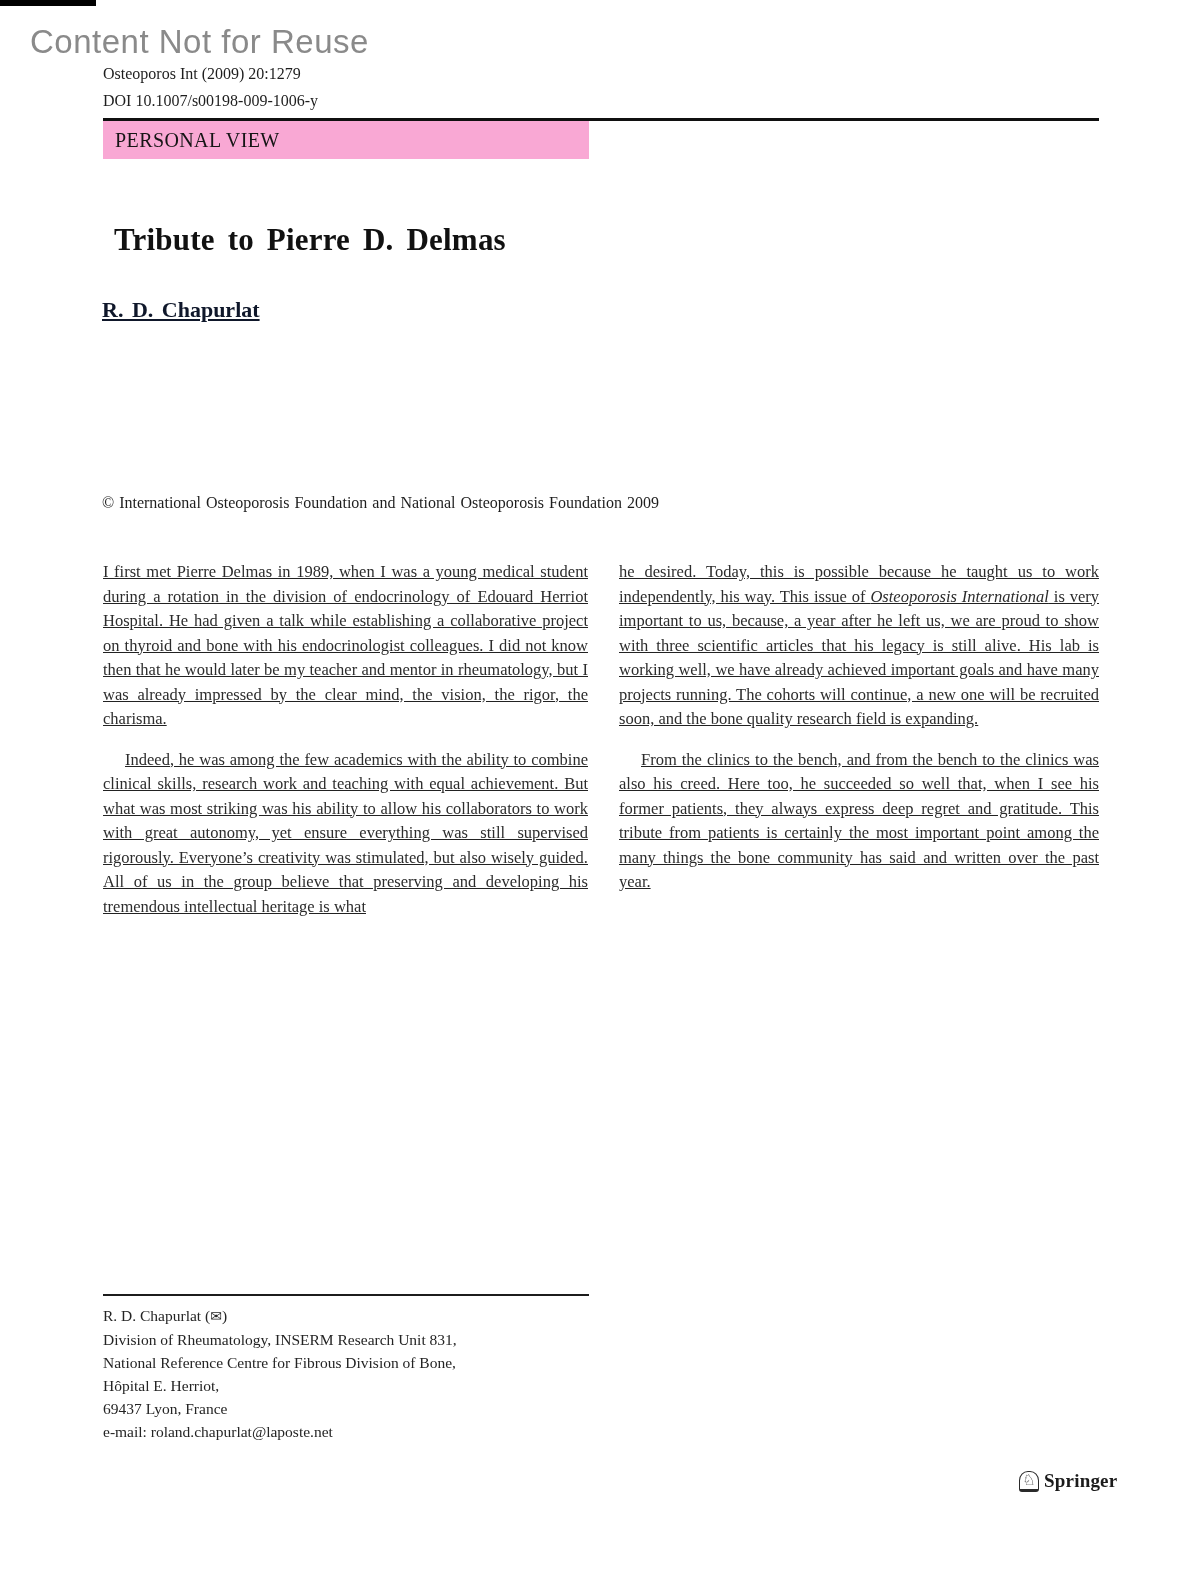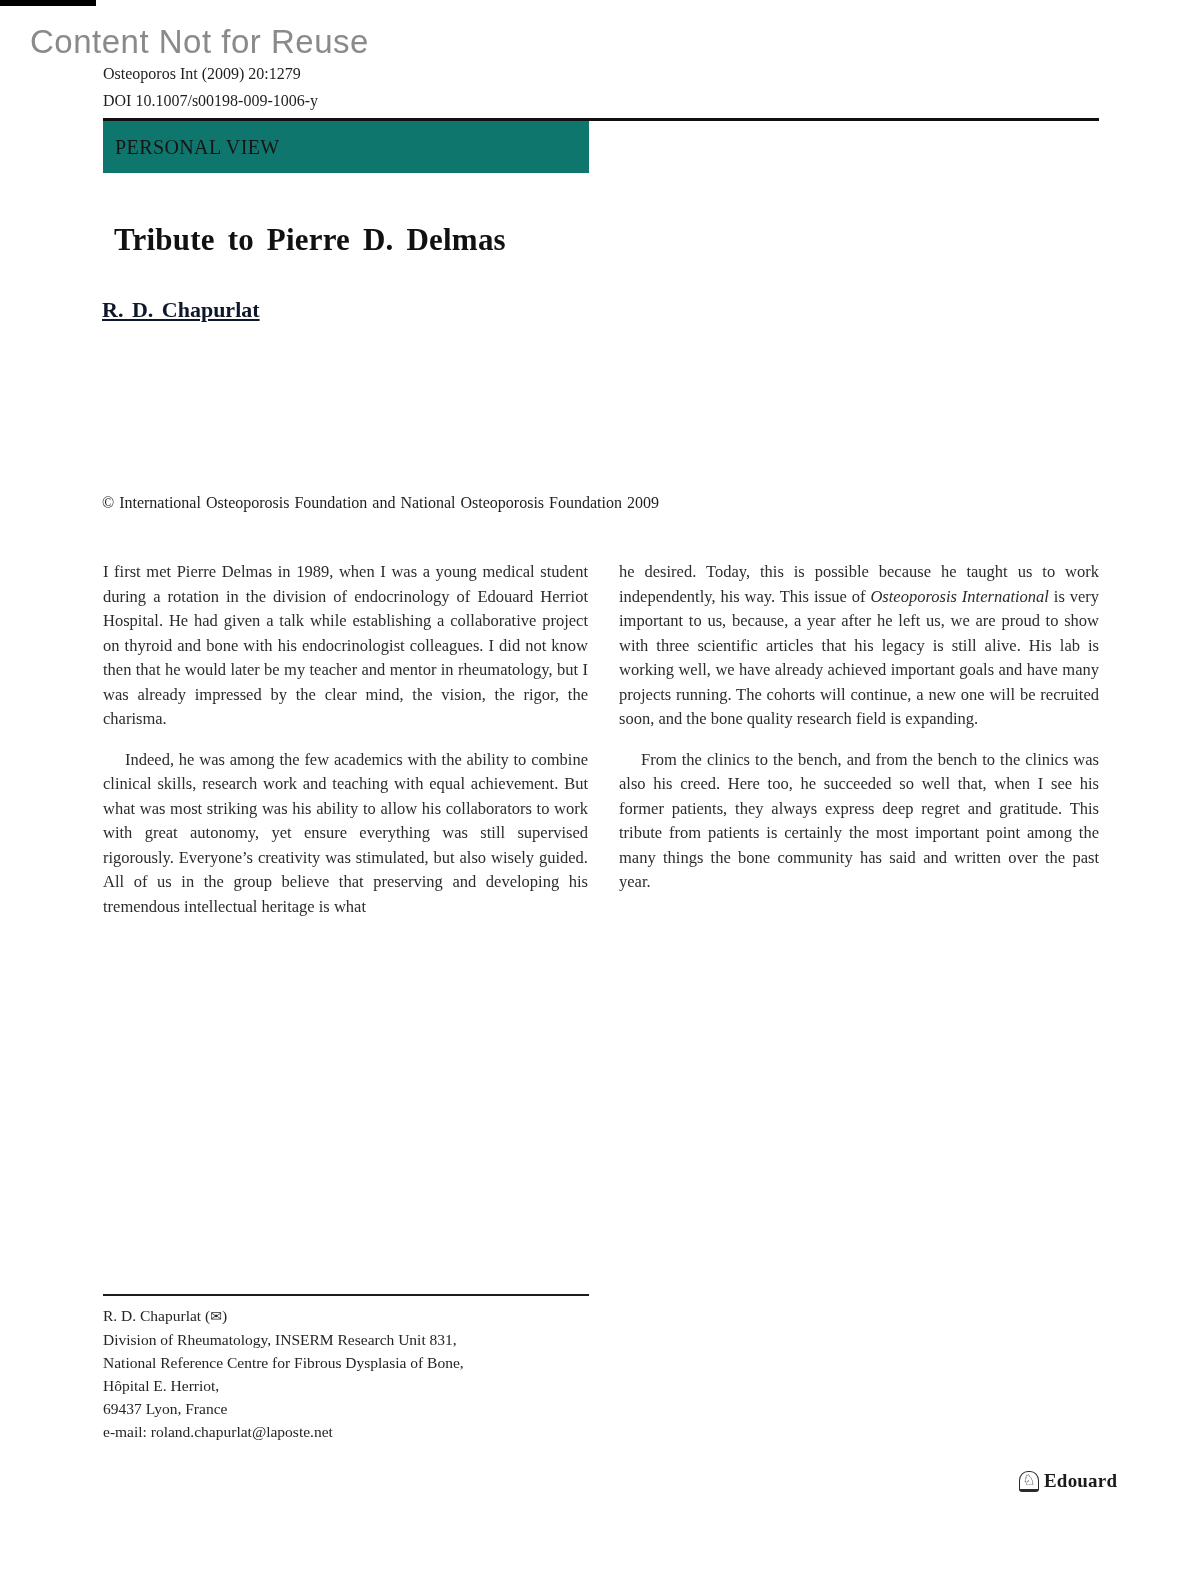--- a/index.html
+++ b/index.html
@@ -26,22 +26,22 @@
   .journal-info {
     position: absolute; left: 103px; top: 60px;
     font-size: 16px; line-height: 27px; color: #1e1e1e;
   }
   .header-rule {
     position: absolute; left: 103px; top: 118px;
     width: 996px; height: 3px; background: #101010;
   }
   .banner {
     position: absolute; left: 103px; top: 121px;
-    width: 486px; height: 52px;
-    background: #0f766e;
+    width: 486px; height: 38px;
+    background: #f9a8d4;
     display: flex; align-items: center;
   }
   .banner-label {
     font-size: 20px; color: #151515;
     padding-left: 12px; letter-spacing: 0.4px;
   }
   .article-title {
     position: absolute; left: 102px; top: 210px;
     margin: 12px;
     font-size: 31px; font-weight: bold;
@@ -52,21 +52,21 @@
     position: absolute; left: 102px; top: 297px;
     font-size: 22px; font-weight: bold;
     color: #0f172a; word-spacing: 3px; text-decoration: underline;
   }
   .copyright-line {
     position: absolute; left: 102px; top: 494px;
     font-size: 16px; color: #1e1e1e; word-spacing: 1px;
   }
   .columns {
     position: absolute; left: 103px; top: 560px;
-    width: 996px; display: flex; gap: 31px;
+    width: 996px; display: flex; gap: 31px; text-decoration: underline;
   }
   .col { font-size: 16.5px; line-height: 24.5px; color: #2c2c2c; }
   .col-left  { width: 485px; }
   .col-right { width: 480px; }
   .col p { margin: 0; text-align: justify; }
   .col p.indent { text-indent: 22px; margin-top: 16px; }
   .italic { font-style: italic; }
   .footnote {
     position: absolute; left: 103px; top: 1294px;
     width: 486px; font-size: 15.5px; line-height: 23px;
@@ -126,22 +126,22 @@
   <div class="col col-right">
     <p><span>he desired. Today, this is possible because he taught us to work independently, his way. This issue of </span><span class="italic">Osteoporosis International</span><span> is very important to us, because, a year after he left us, we are proud to show with three scientific articles that his legacy is still alive. His lab is working well, we have already achieved important goals and have many projects running. The cohorts will continue, a new one will be recruited soon, and the bone quality research field is expanding.</span></p>
     <p class="indent">From the clinics to the bench, and from the bench to the clinics was also his creed. Here too, he succeeded so well that, when I see his former patients, they always express deep regret and gratitude. This tribute from patients is certainly the most important point among the many things the bone community has said and written over the past year.</p>
   </div>
 </div>
 
 <div class="footnote">
   <div class="footnote-rule"></div>
   <div><span>R. D. Chapurlat (</span><span class="envelope">✉</span><span>)</span></div>
   <div>Division of Rheumatology, INSERM Research Unit 831,</div>
-  <div>National Reference Centre for Fibrous Dysplasia of Bone,</div>
+  <div>National Reference Centre for Fibrous Division of Bone,</div>
   <div>Hôpital E. Herriot,</div>
   <div>69437 Lyon, France</div>
   <div>e-mail: roland.chapurlat@laposte.net</div>
 </div>
 
 <div class="publisher">
   <span class="springer-icon">♘</span>
-  <span class="publisher-name">Edouard</span>
+  <span class="publisher-name">Springer</span>
 </div>
 
 </body></html>

